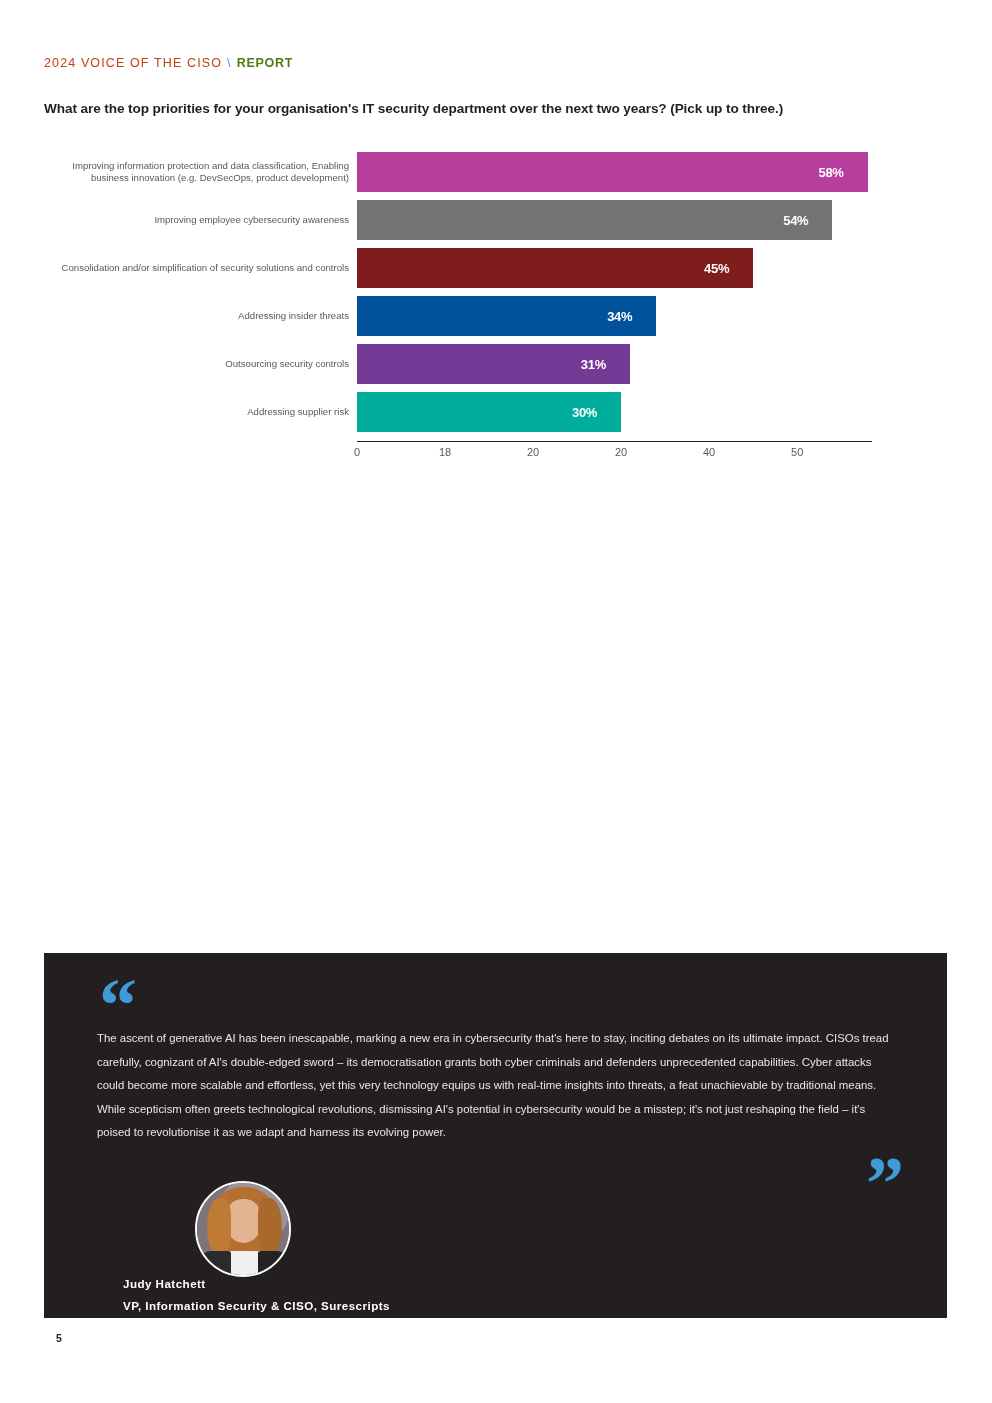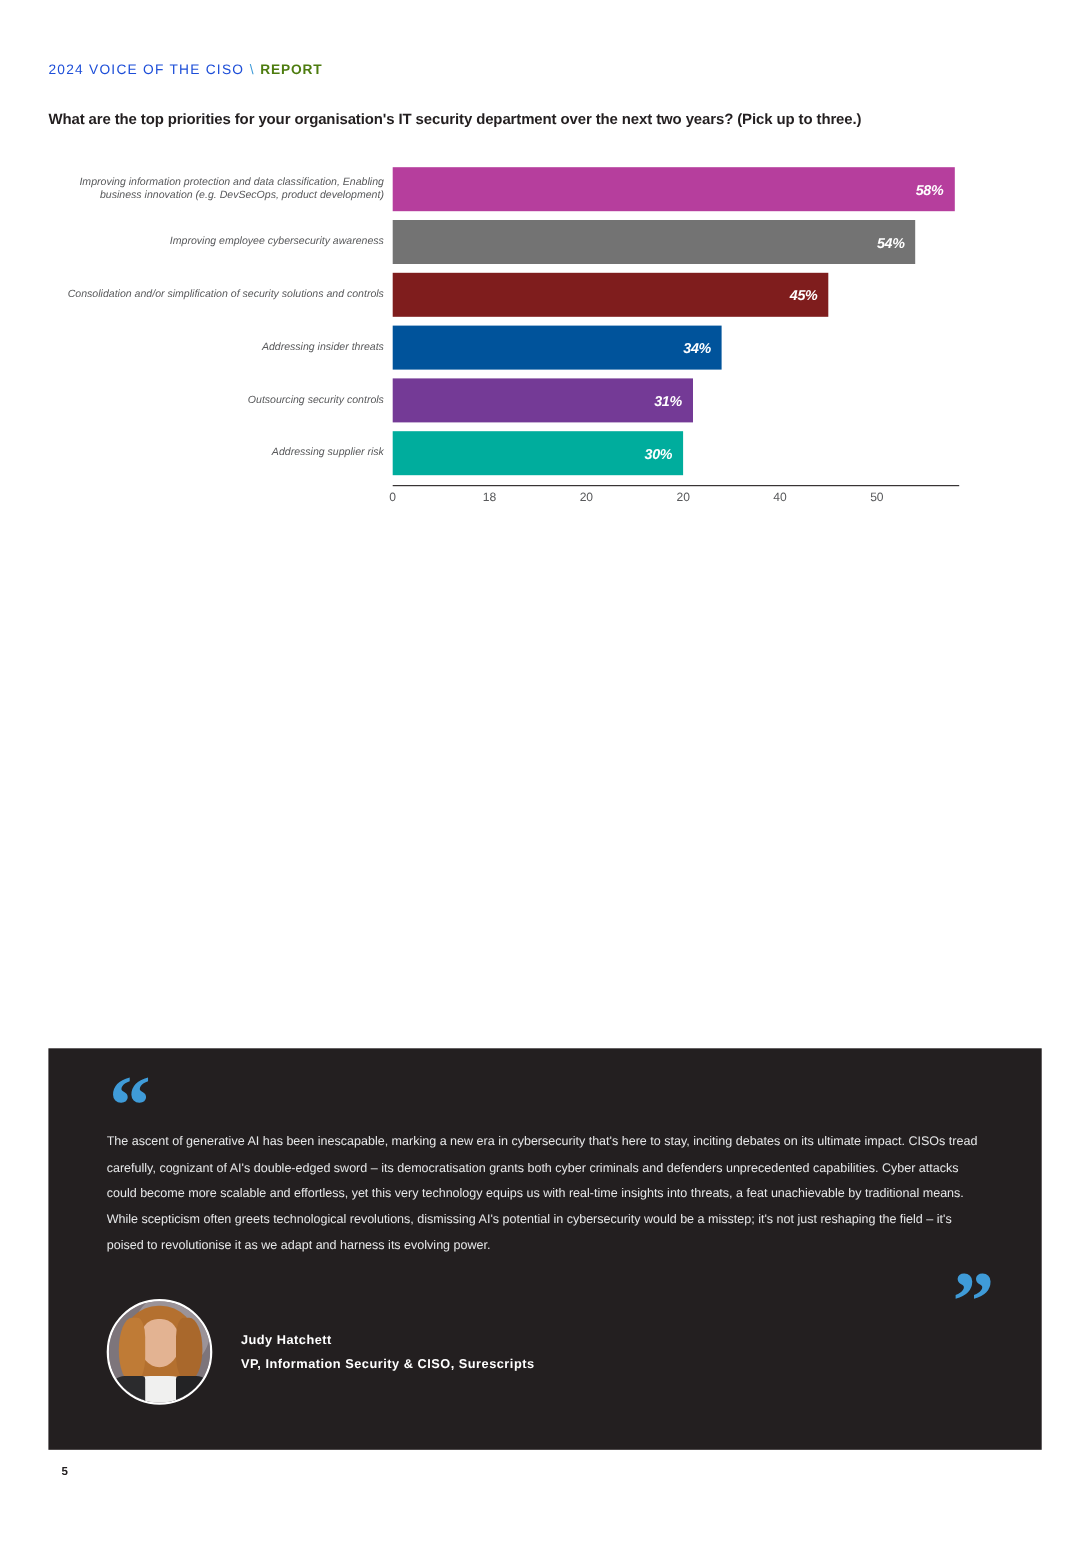--- a/index.html
+++ b/index.html
@@ -18,21 +18,21 @@
   
   .page-header {
     position: absolute;
     left: 44px;
     top: 56px;
     font-size: 12.5px;
     letter-spacing: 0.09em;
     color: #58595b;
     white-space: nowrap;
   }
-  .page-header .hdr-main { color: #1d4ed8; }
+  .page-header .hdr-main { color: #c2410c; }
   .page-header .hdr-slash {
     color: #3f9bd8;
     margin: 0 5px;
     font-weight: 400;
   }
   .page-header .hdr-report {
     color: #4d7c0f;
     font-weight: bold;
     letter-spacing: 0.06em;
   }
@@ -61,21 +61,20 @@
     position: absolute;
     left: 0;
     top: 0;
     width: 828px;
   }
   .bar-row {
     display: flex;
     align-items: center;
     height: 40px;
     margin-bottom: 8px;
-    font-style: italic;
   }
   .bar-label {
     width: 313px;
     text-align: right;
     padding-right: 8px;
     font-size: 9.6px;
     line-height: 11.6px;
     color: #58595b;
     box-sizing: border-box;
   }
@@ -90,21 +89,21 @@
     top: 0;
     height: 40px;
     display: flex;
     align-items: center;
     justify-content: flex-end;
   }
   .bar-value {
     color: #ffffff;
     font-size: 13px;
     font-weight: bold;
-    padding-right: 10px;
+    padding-right: 24px;
     letter-spacing: -0.3px;
     white-space: nowrap;
   }
 
   .axis-line {
     position: absolute;
     left: 313px;
     top: 289px;
     width: 515px;
     height: 1px;
@@ -165,20 +164,21 @@
     font-family: "Liberation Serif", serif;
     line-height: 1;
     letter-spacing: -2px;
   }
   .attribution {
     position: absolute;
     left: 53px;
     top: 228px;
     display: flex;
     align-items: center;
+    flex-direction: column;
   }
   .avatar {
     width: 92px;
     height: 92px;
     border-radius: 50%;
     border: 2px solid #ffffff;
     overflow: hidden;
     position: relative;
     background: #8b8389;
     flex: none;

